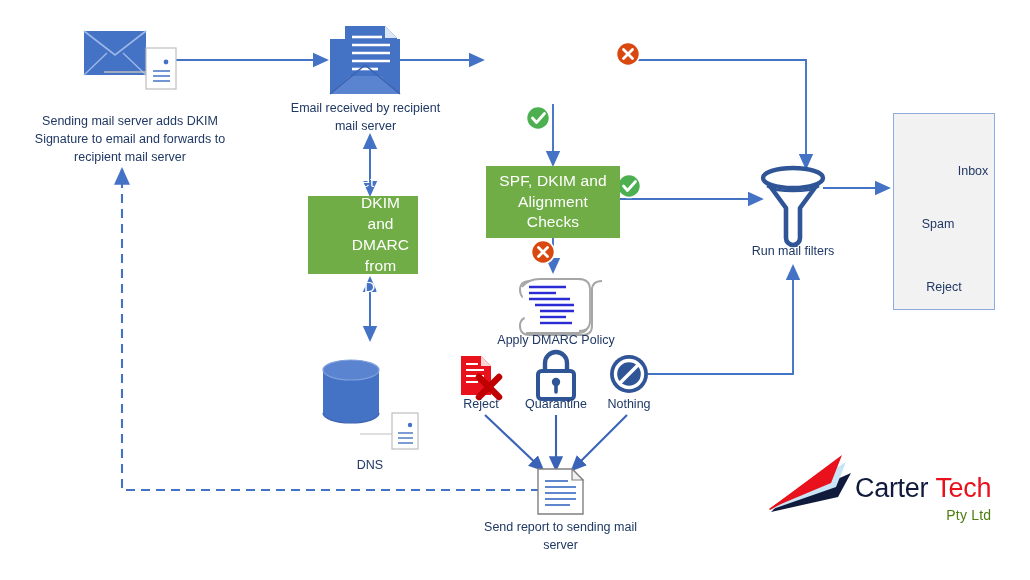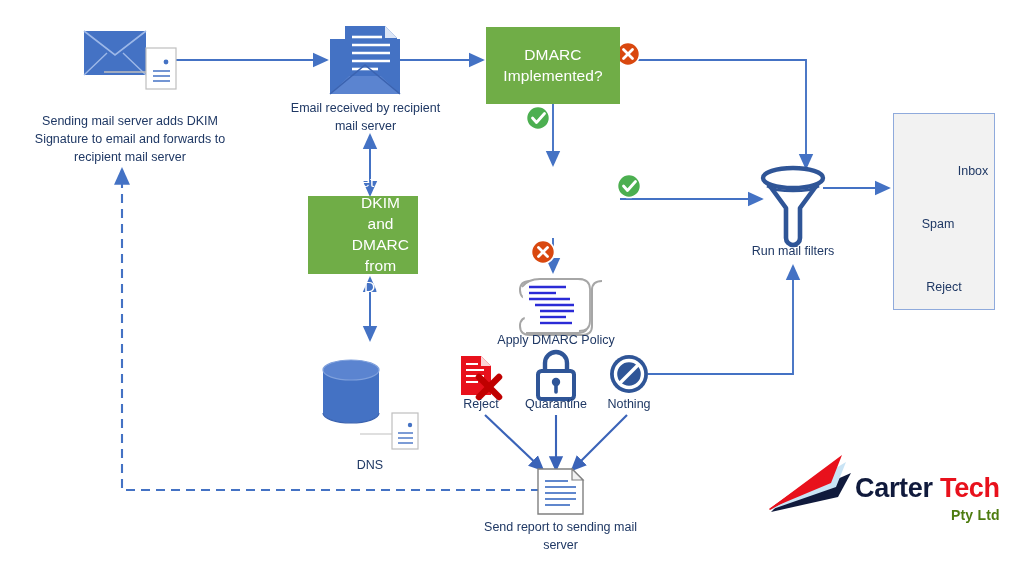--- a/index.html
+++ b/index.html
@@ -48,21 +48,21 @@
     position:absolute;z-index:4;
     width:100%;text-align:center;
     color:#1F3864;font-size:12.5px;
   }
 
   
   .logo{position:absolute;z-index:5;}
   .logo-text{
     position:absolute;
     font-family:"Liberation Sans","DejaVu Sans",sans-serif;
-    font-weight:bold;
+    font-weight:normal;
     white-space:nowrap;
   }
   .logo-main{font-size:27px;letter-spacing:-.3px;}
   .logo-carter{color:#101A3C;}
   .logo-tech{color:#E8111C;}
   .logo-sub{font-size:14px;color:#4d7c0f;letter-spacing:.2px;}
 </style>
 </head>
 <body>
 
@@ -278,24 +278,24 @@
     </g>
 
     <g>
       <path d="M778,505 L851,473 L838,497 L771,512 z" fill="#101A3C"></path>
       <path d="M776,504 L846,462 L836,487 L770,510 z" fill="#C9E4F5"></path>
       <path d="M772,507 L842,455 L831,483 L769,509 z" fill="#E8111C"></path>
       <path d="M769,509 L830,466 L822,481 L770,510 z" fill="#E8111C"></path>
     </g>
   </svg>
 
-  <div class="gbox" style="left:486px;top:27px;width:134px;height:77px;">
-    <span>DMARC Implemented?</span>
-  </div>
-
+
+  <div class="gbox" style="left:486px;top:166px;width:134px;height:72px;">
+    <span>SPF, DKIM and Alignment Checks</span>
+  </div>
 
   <div class="gbox" style="left:308px;top:196px;width:110px;height:78px;padding-left:41px;">
     <span>Get SPF, DKIM and DMARC from DNS</span>
   </div>
 
   <div class="cap" style="left:14px;top:112px;width:232px;">
     <span>Sending mail server adds DKIM Signature to email and forwards to recipient mail server</span>
   </div>
 
   <div class="cap" style="left:278px;top:99px;width:175px;">

